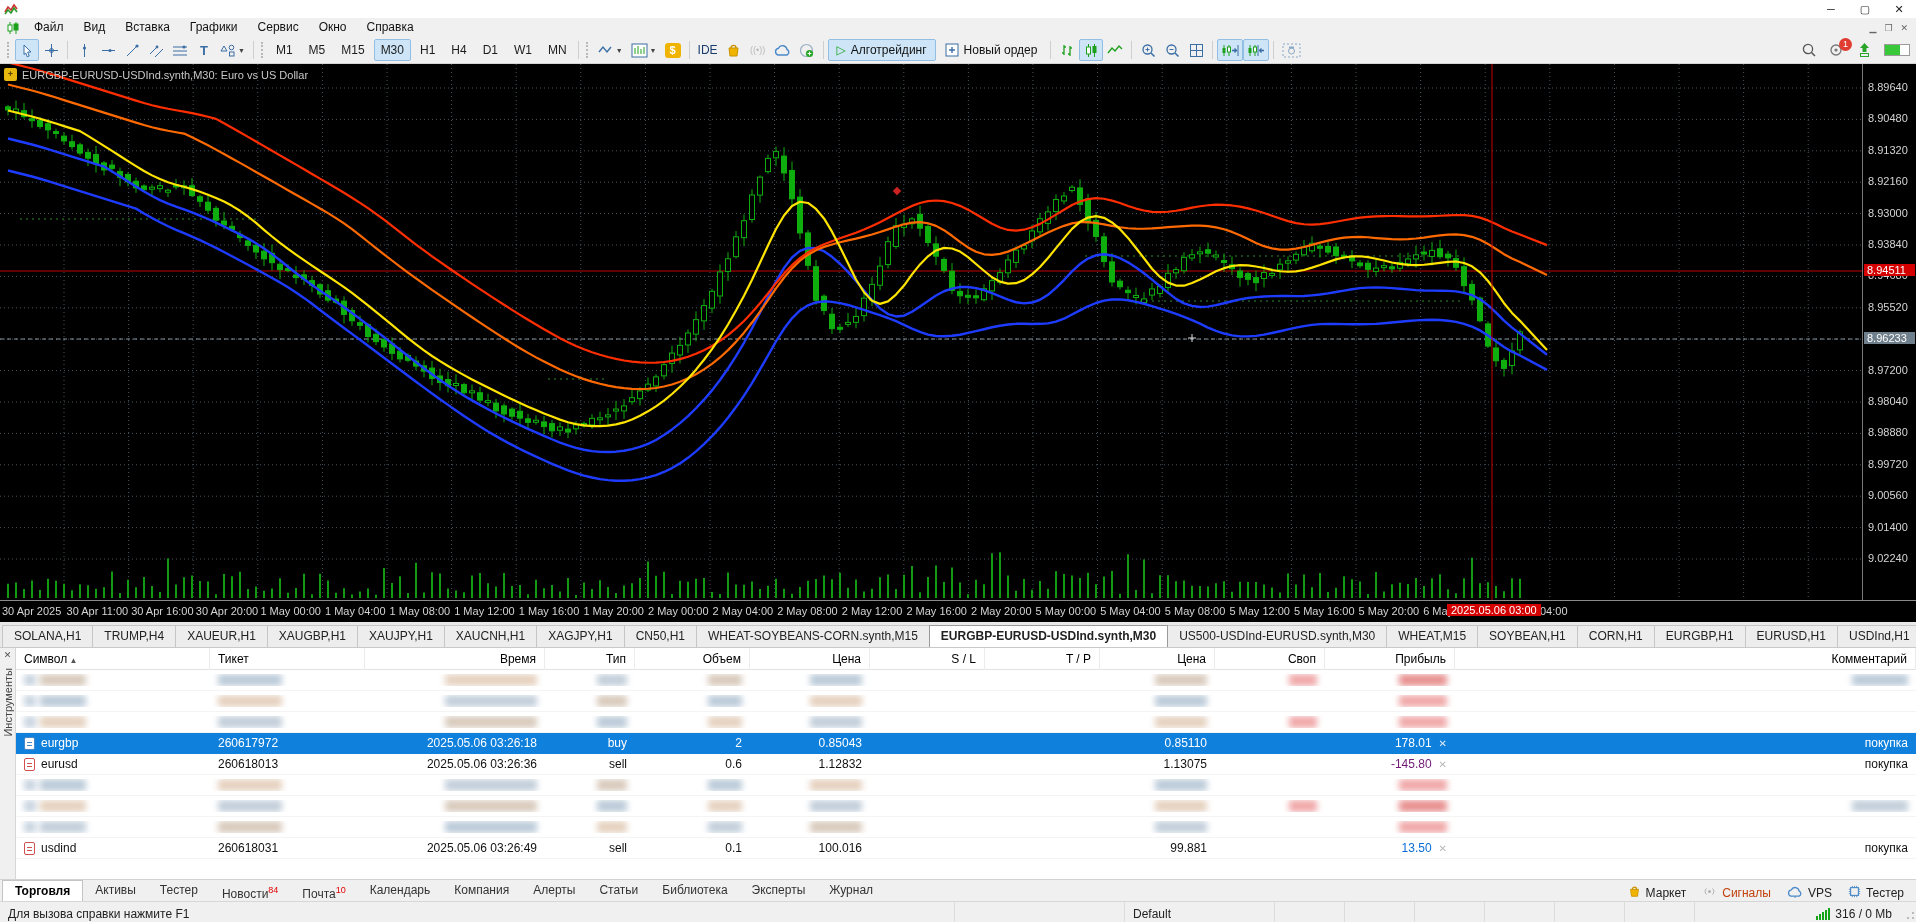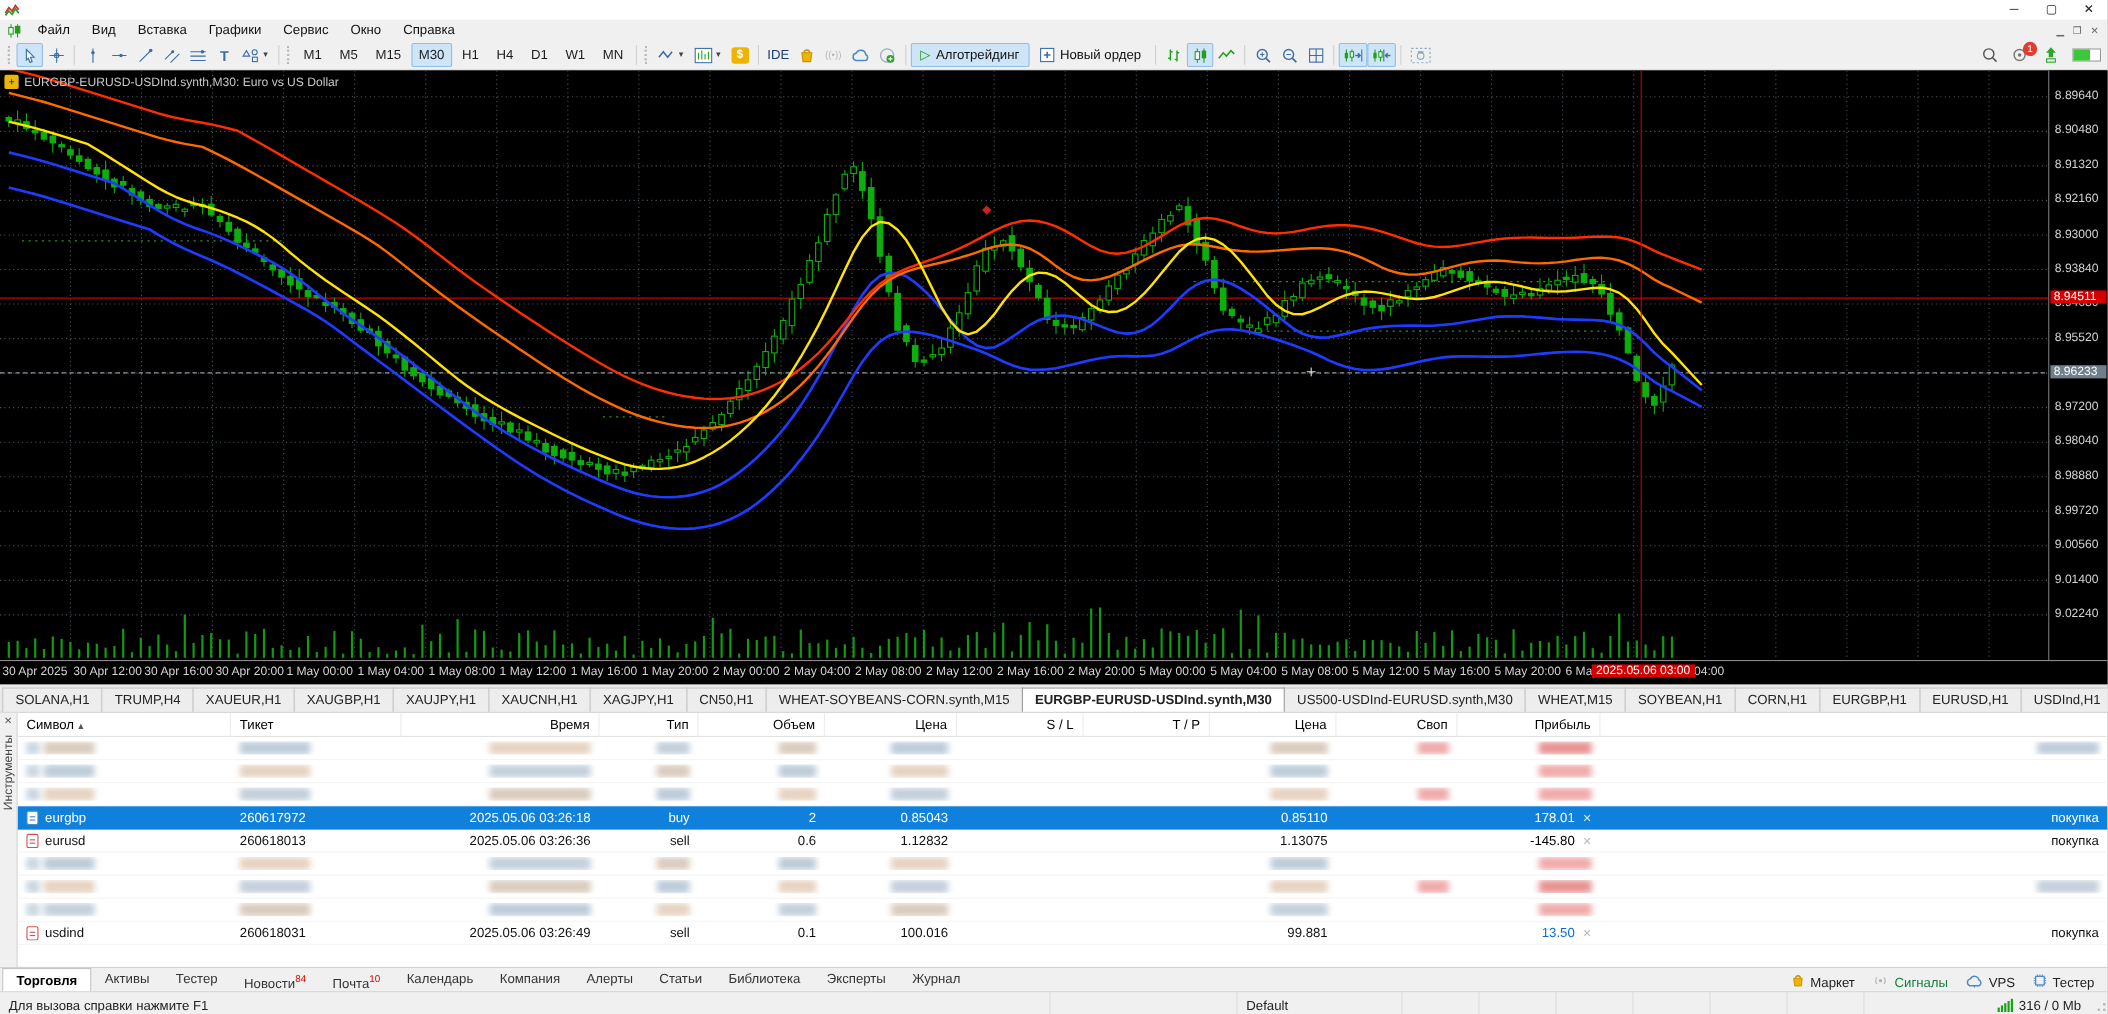--- a/index.html
+++ b/index.html
@@ -48,34 +48,34 @@
   .cell{padding:0 8px;white-space:nowrap;overflow:hidden;}
   .cell.r{text-align:right;}
   .trow{height:21px;font-size:12px;color:#111;align-items:center;border-bottom:1px solid #f4f4f4;}
   .trow.selected{background:#1080dd;color:#fff;border-color:#1080dd;}
   .sym{display:flex;align-items:center;gap:6px;}
   .posicon{width:11px;height:13px;border:1px solid #4a89c8;border-radius:2px;background:#fff;position:relative;flex:none;}
   .posicon.red{border-color:#d05050;}
   .posicon::before,.posicon::after{content:"";position:absolute;left:2px;right:2px;height:1px;background:#4a89c8;top:4px;}
   .posicon::after{top:7px;}
   .posicon.red::before,.posicon.red::after{background:#d05050;}
-  .profit-neg{color:#000000;}
+  .profit-neg{color:#701a75;}
   .profit-blue{color:#0a6cd6;}
   .closex{color:#b9b9b9;font-size:10px;margin-left:7px;cursor:pointer;}
   .trow.selected .closex{color:#dce9f7;}
   .blobs{display:flex;align-items:center;gap:4px;filter:blur(3px);}
   .blob{height:12px;border-radius:2px;display:inline-block;}
   
   .bottom-tabs{height:22px;background:#f0f0f0;border-top:1px solid #d2d2d2;display:flex;align-items:flex-end;font-size:12px;color:#333;padding:0 2px;}
   .btab{height:21px;line-height:20px;padding:0 12px;cursor:pointer;white-space:nowrap;}
   .btab.active{background:#fff;border:1px solid #c4c4c4;border-bottom:none;font-weight:bold;color:#000;}
   .btab sup{color:#e00000;font-size:9px;}
   .bt-right{margin-left:auto;display:flex;align-items:center;gap:16px;padding-right:10px;font-size:12px;color:#222;}
   .bt-right .itm{display:flex;align-items:center;gap:5px;cursor:pointer;}
-  .bt-right .disabled{color:#15803d;}
+  .bt-right .disabled{color:#c2410c;}
   
   .statusbar{height:24px;background:#f0f0f0;border-top:1px solid #d7d7d7;display:flex;align-items:center;font-size:12px;color:#222;}
   .sseg{height:100%;display:flex;align-items:center;padding:0 8px;border-right:1px solid #dcdcdc;}
   .sseg.grow{flex:1;}
   .bars{display:inline-flex;align-items:flex-end;gap:1px;margin-right:5px;}
   .bars i{width:2px;background:#17a317;display:block;}
   .gripdots{width:14px;height:14px;margin-left:2px;background:
     radial-gradient(circle at 11px 11px,#bbb 1px,transparent 1.5px),
     radial-gradient(circle at 11px 6px,#bbb 1px,transparent 1.5px),
     radial-gradient(circle at 6px 11px,#bbb 1px,transparent 1.5px);}
@@ -994,21 +994,21 @@
       <span class="plabel" style="top: 362.4px;">8.98880</span>
       <span class="plabel" style="top: 393.8px;">8.99720</span>
       <span class="plabel" style="top: 425.2px;">9.00560</span>
       <span class="plabel" style="top: 456.6px;">9.01400</span>
       <span class="plabel" style="top: 488px;">9.02240</span>
       <span class="pbadge" style="top: 200px; background: rgb(212, 0, 0);">8.94511</span>
       <span class="pbadge" style="top: 268px; background: rgb(111, 127, 140);">8.96233</span>
     </div>
   <div class="date-axis" id="date-axis">
       <span class="dlabel" style="left: 2px;">30 Apr 2025</span>
-      <span class="dlabel" style="left: 66.6px;">30 Apr 12:00</span>
+      <span class="dlabel" style="left: 66.6px;">30 Apr 11:00</span>
       <span class="dlabel" style="left: 131.2px;">30 Apr 16:00</span>
       <span class="dlabel" style="left: 195.8px;">30 Apr 20:00</span>
       <span class="dlabel" style="left: 260.4px;">1 May 00:00</span>
       <span class="dlabel" style="left: 325px;">1 May 04:00</span>
       <span class="dlabel" style="left: 389.6px;">1 May 08:00</span>
       <span class="dlabel" style="left: 454.2px;">1 May 12:00</span>
       <span class="dlabel" style="left: 518.8px;">1 May 16:00</span>
       <span class="dlabel" style="left: 583.4px;">1 May 20:00</span>
       <span class="dlabel" style="left: 648px;">2 May 00:00</span>
       <span class="dlabel" style="left: 712.6px;">2 May 04:00</span>
@@ -1059,20 +1059,21 @@
         <div class="cell">Тикет</div>
         <div class="cell r">Время</div>
         <div class="cell r">Тип</div>
         <div class="cell r">Объем</div>
         <div class="cell r">Цена</div>
         <div class="cell r">S / L</div>
         <div class="cell r">T / P</div>
         <div class="cell r">Цена</div>
         <div class="cell r">Своп</div>
         <div class="cell r">Прибыль</div>
+        <div class="cell r">Комментарий</div>
       </div>
     <div id="table-rows">
         <div class="tgrid trow">
           <div class="cell">
             <span class="blobs">
               <span class="blob" style="width: 12px; background: rgb(200, 212, 224);"></span>
               <span class="blob" style="width: 46px; background: rgb(217, 203, 189);"></span>
             </span>
           </div>
           <div class="cell">

